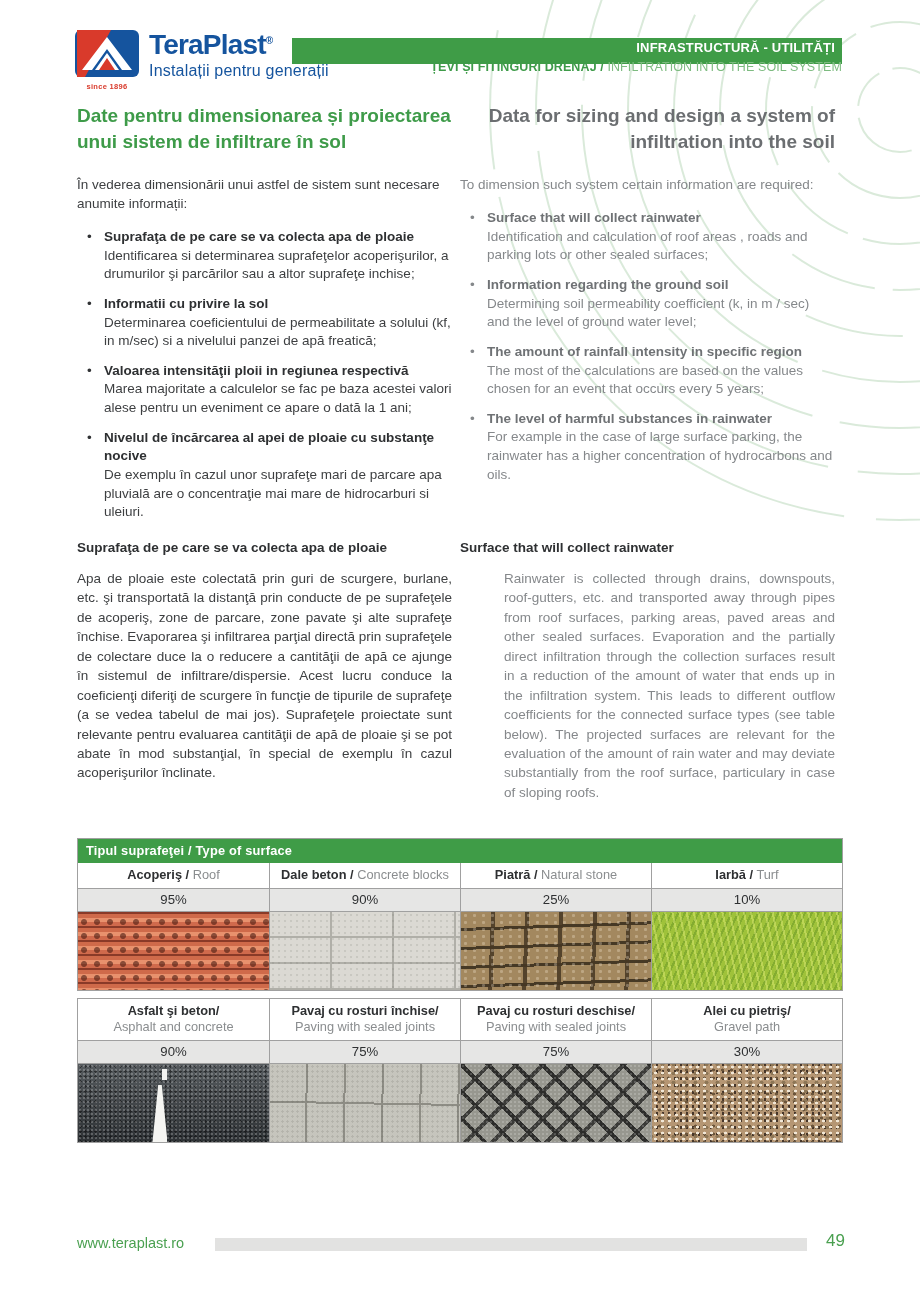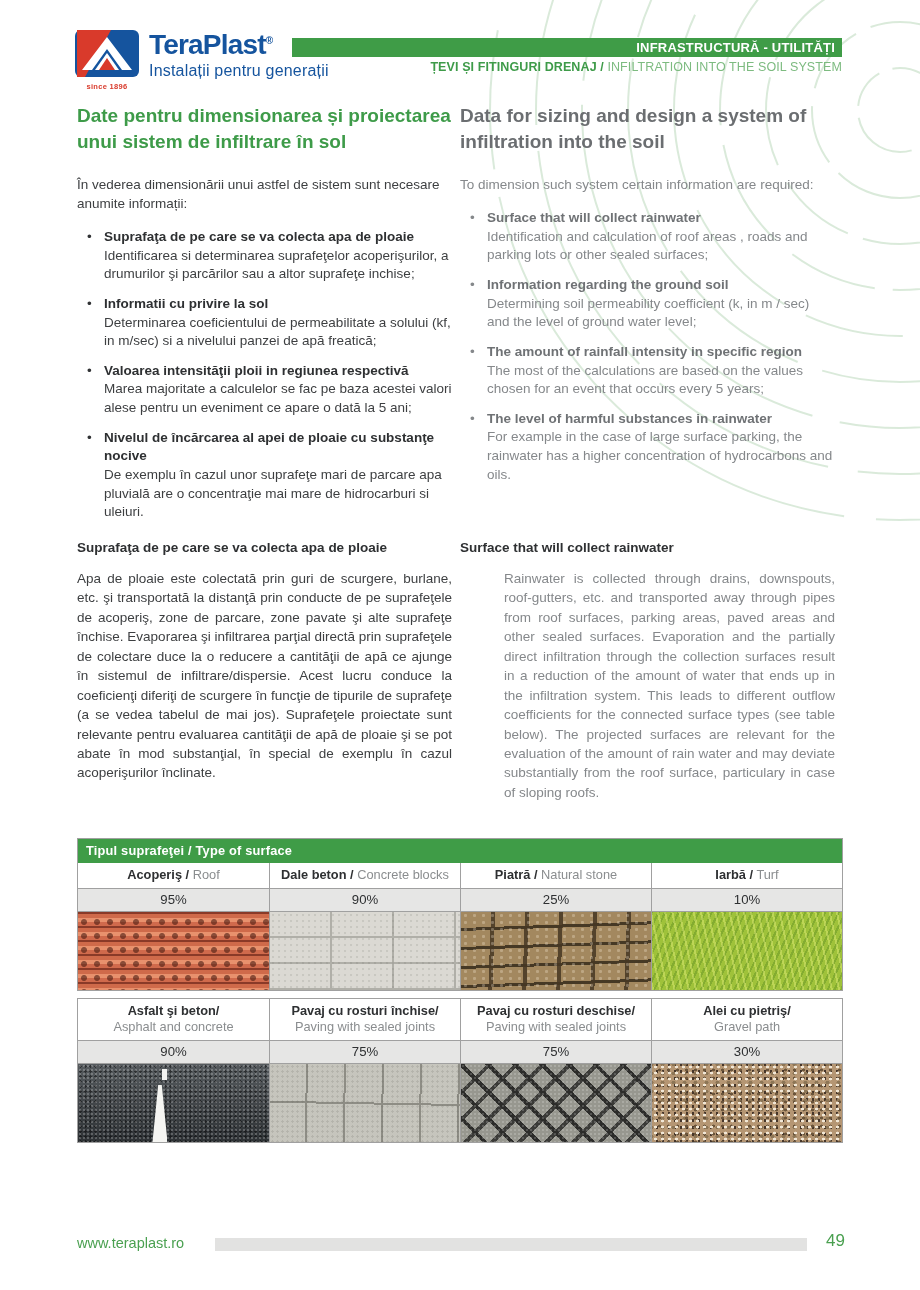--- a/index.html
+++ b/index.html
@@ -13,40 +13,40 @@
   
   .logo { position:absolute; left:75px; top:30px; z-index:2; display:flex; }
   .logo-mark { width:64px; position:relative; }
   .logo-since { display:block; text-align:center; color:#d93a2b; font-size:7.5px; font-weight:bold; margin-top:1px; letter-spacing:.3px; }
   .logo-text { margin-left:10px; padding-top:1px; }
   .brand { font-size:28px; font-weight:bold; color:#15549e; letter-spacing:-.8px; line-height:1; }
   .brand sup { font-size:10px; }
   .tagline { font-size:16px; color:#15549e; margin-top:3px; letter-spacing:.2px; }
 
   .badge {
-    position:absolute; left:292px; top:38px; width:550px; height:19px; z-index:2;
+    position:absolute; left:292px; top:38px; width:550px; height:26px; z-index:2;
     background:#3f9c47; color:#ffffff; font-size:13px; font-weight:bold;
     text-align:right; line-height:19px; padding-right:7px; letter-spacing:.2px;
   }
   .breadcrumb {
     position:absolute; left:292px; top:60px; width:550px; z-index:2;
     text-align:right; font-size:12.5px; letter-spacing:.1px;
   }
   .breadcrumb .ro { color:#3e9b49; font-weight:bold;margin-left:47px; }
   .breadcrumb .en { color:#7dbb80; }
 
   
   .grid2 { position:absolute; left:77px; width:768px; z-index:1;
            display:grid; grid-template-columns:375px 375px; column-gap:8px; }
   .intro-grid  { top:103px; }
   .section-grid{ top:540px; }
 
   h1 { font-size:19px; line-height:1.35; font-weight:bold; margin-bottom:22px; }
   .h-green { color:#3e9b49; }
-  .h-gray  { color:#6b6e71; }
+  .h-gray  { color:#6b6e71;text-align:right; }
   .lead { font-size:13.5px; line-height:1.4; margin-bottom:14px; }
   .col-en, .col-en .lead { color:#85888b; }
 
   ul.blist { list-style:none; }
   ul.blist li { position:relative; padding-left:27px; margin-bottom:11px; font-size:13.5px; line-height:1.38; }
   ul.blist li::before { content:"•"; position:absolute; left:10px; top:0; }
   .col-ro ul.blist li::before { color:#303234; }
   .col-en ul.blist li::before { color:#85888b; }
   .b-title { display:block; font-weight:bold; }
   .col-ro .b-title { color:#2e3032; }
@@ -189,21 +189,21 @@
   <span class="ro">ȚEVI ȘI FITINGURI DRENAJ / </span><span class="en">INFILTRATION INTO THE SOIL SYSTEM</span>
 </div>
 
 <div class="grid2 intro-grid">
   <div class="col-ro">
     <h1 class="h-green">Date pentru dimensionarea și proiectarea unui sistem de infiltrare în sol</h1>
     <p class="lead">În vederea dimensionării unui astfel de sistem sunt necesare anumite informații:</p>
     <ul class="blist">
       <li><span class="b-title">Suprafaţa de pe care se va colecta apa de ploaie</span><span class="b-body">Identificarea si determinarea suprafeţelor acoperişurilor, a drumurilor şi parcărilor sau a altor suprafeţe inchise;</span></li>
       <li><span class="b-title">Informatii cu privire la sol</span><span class="b-body">Determinarea coeficientului de permeabilitate a solului (kf, in m/sec) si a nivelului panzei de apă freatică;</span></li>
-      <li><span class="b-title">Valoarea intensităţii ploii in regiunea respectivă</span><span class="b-body">Marea majoritate a calculelor se fac pe baza acestei valori alese pentru un eveniment ce apare o dată la 5 ani;</span></li>
+      <li><span class="b-title">Valoarea intensităţii ploii in regiunea respectivă</span><span class="b-body">Marea majoritate a calculelor se fac pe baza acestei valori alese pentru un eveniment ce apare o dată la 1 ani;</span></li>
       <li><span class="b-title">Nivelul de încărcarea al apei de ploaie cu substanţe nocive</span><span class="b-body">De exemplu în cazul unor suprafeţe mari de parcare apa pluvială are o concentraţie mai mare de hidrocarburi si uleiuri.</span></li>
     </ul>
   </div>
   <div class="col-en">
     <h1 class="h-gray">Data for sizing and design a system of infiltration into the soil</h1>
     <p class="lead">To dimension such system certain information are required:</p>
     <ul class="blist">
       <li><span class="b-title">Surface that will collect rainwater</span><span class="b-body">Identification and calculation of roof areas , roads and parking lots or other sealed surfaces;</span></li>
       <li><span class="b-title">Information regarding the ground soil</span><span class="b-body">Determining soil permeability coefficient (k, in m / sec) and the level of ground water level;</span></li>
       <li><span class="b-title">The amount of rainfall intensity in specific region</span><span class="b-body">The most of the calculations are based on the values chosen for an event that occurs every 5 years;</span></li>

